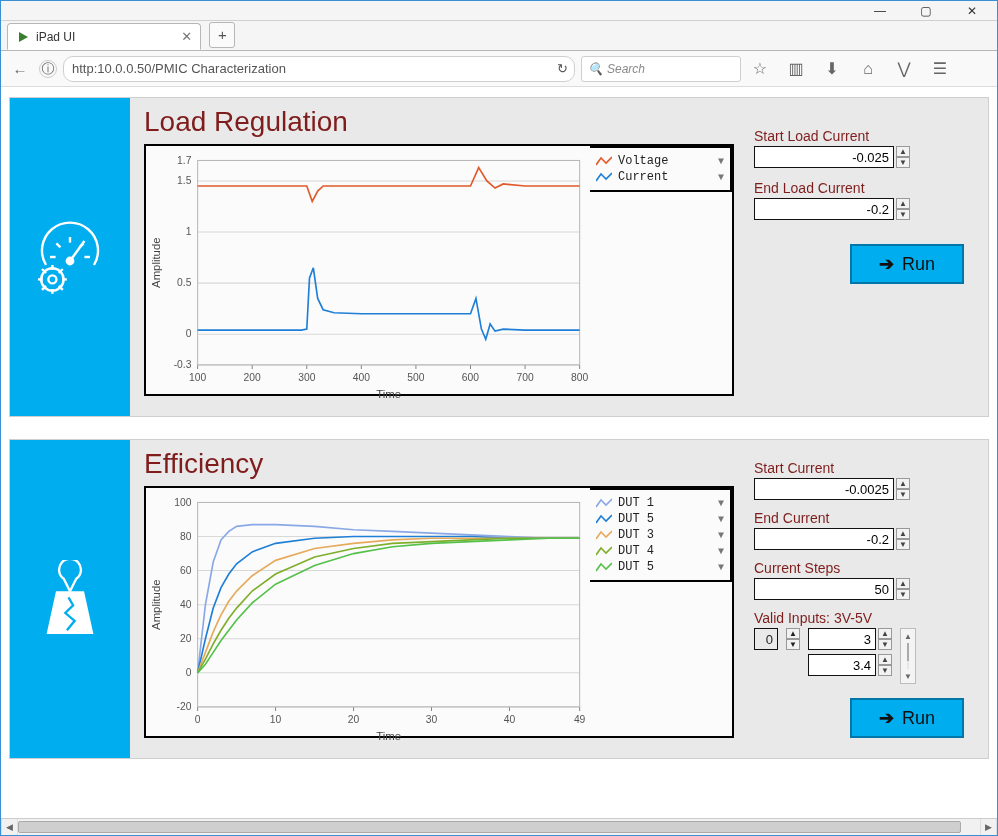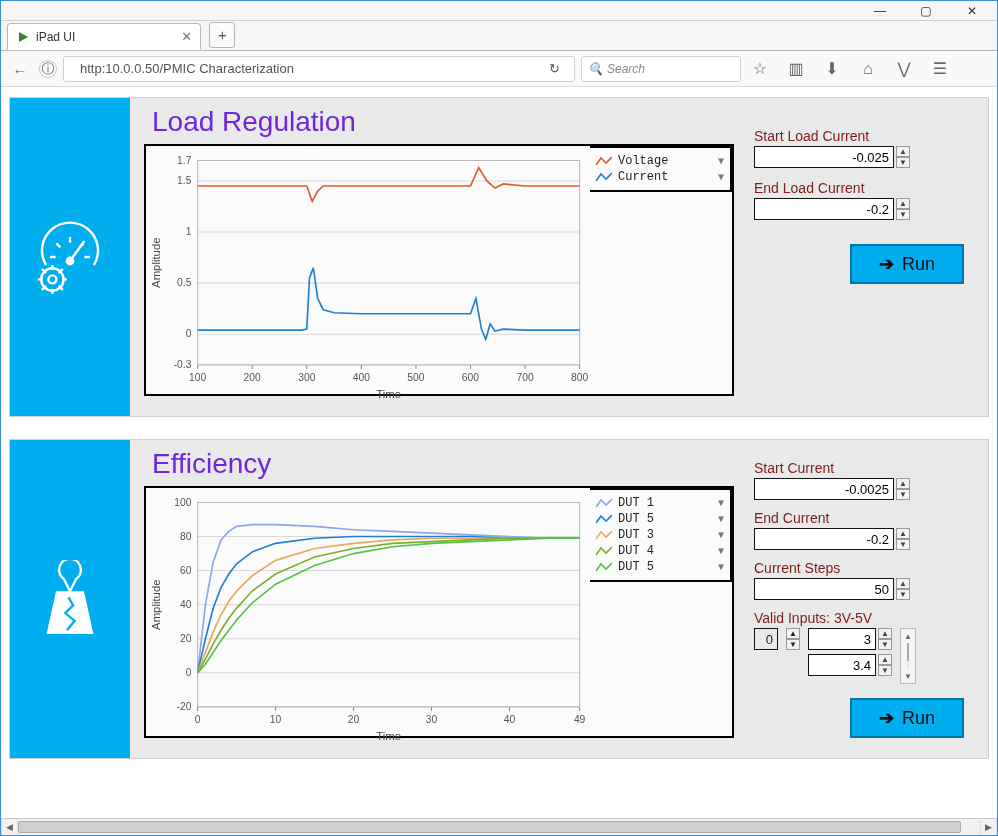--- a/index.html
+++ b/index.html
@@ -11,35 +11,35 @@
   .titlebtn.close{color:#333;}
   
   .tabstrip{height:30px;background:#f5f5f5;display:flex;align-items:center;border-bottom:1px solid #b7b7b7;position:relative;}
   .tab{display:flex;align-items:center;height:27px;background:#fff;border:1px solid #b7b7b7;border-bottom:1px solid #fff;border-top-left-radius:4px;border-top-right-radius:4px;padding:0 8px;margin-left:6px;gap:6px;position:relative;top:1px;font-size:12px;color:#333;}
   .tab .favicon{width:14px;height:14px;display:inline-flex;align-items:center;justify-content:center;}
   .tab .tab-close{margin-left:100px;color:#777;font-size:13px;}
   .newtab{width:26px;height:26px;display:flex;align-items:center;justify-content:center;border:1px solid #b7b7b7;border-radius:3px;margin-left:8px;background:#fafafa;font-size:15px;color:#555;position:relative;top:-1px;}
   
   .toolbar{height:36px;background:#f9f9f9;border-bottom:1px solid #dcdcdc;display:flex;align-items:center;padding:0 6px;gap:6px;}
   .tbtn{width:26px;height:26px;display:flex;align-items:center;justify-content:center;color:#666;font-size:15px;border-radius:3px;}
-  .urlbar{flex:0 0 512px;height:26px;border:1px solid #cfcfcf;border-radius:3px;background:#fff;display:flex;align-items:center;padding:0 14px;font-size:13px;color:#666;}
+  .urlbar{flex:0 0 512px;height:26px;border:1px solid #cfcfcf;border-radius:10px;background:#fff;display:flex;align-items:center;padding:0 6px;font-size:13px;color:#666;}
   .urlbar input{flex:1;border:none;outline:none;font-size:13px;color:#555;}
   .reload{margin-left:auto;color:#555;}
   .searchbar{flex:0 0 160px;height:26px;border:1px solid #cfcfcf;border-radius:3px;background:#fff;display:flex;align-items:center;padding:0 6px;font-size:12px;color:#888;font-style:italic;gap:4px;}
   .right-icons{display:flex;gap:10px;padding-right:4px;color:#555;}
   .right-icons .tbtn{font-size:16px;}
   
   .page{flex:1;overflow:hidden;background:#fff;position:relative;}
   .page-inner{height:100%;overflow:auto;padding:10px 8px 0 8px;}
   .panel{display:flex;background:#e9e9e9;border:1px solid #cfcfcf;margin:0 0 22px 0;min-height:320px;}
   .panel .stripe{width:120px;background:#00aeef;display:flex;align-items:center;justify-content:center;}
   .stripe svg{stroke:#fff;fill:none;stroke-width:3;}
   .panel .content{flex:1;padding:6px 14px 14px 14px;display:flex;gap:20px;}
   .chartcol{flex:0 0 590px;}
-  .chartcol h2{margin:2px 0 6px 8px;font-size:28px;font-weight:400;color:#6d28d9;}
+  .chartcol h2{margin:2px 0 6px 0;font-size:28px;font-weight:400;color:#7f1d1d;}
   .chartbox{border:2px solid #000;background:#fbfbfb;height:252px;position:relative;display:flex;}
   .plotarea{flex:1;position:relative;}
   .plotarea svg{position:absolute;inset:0;}
   .legendbox{border:2px solid #000;border-left:none;width:142px;padding:4px 6px;font-size:12px;height:auto;align-self:flex-start;}
   .legend-row{display:flex;align-items:center;gap:6px;margin:2px 0;font-family:Liberation Mono, monospace;}
   .legend-row .swatch{width:16px;height:12px;display:flex;align-items:center;}
   .legend-row .drop{margin-left:auto;color:#777;font-size:10px;}
   
   .formcol{flex:1;padding-top:24px;display:flex;flex-direction:column;gap:6px;font-size:14px;}
   .field label{display:block;font-size:14px;margin-bottom:2px;color:#7f1d1d;}

